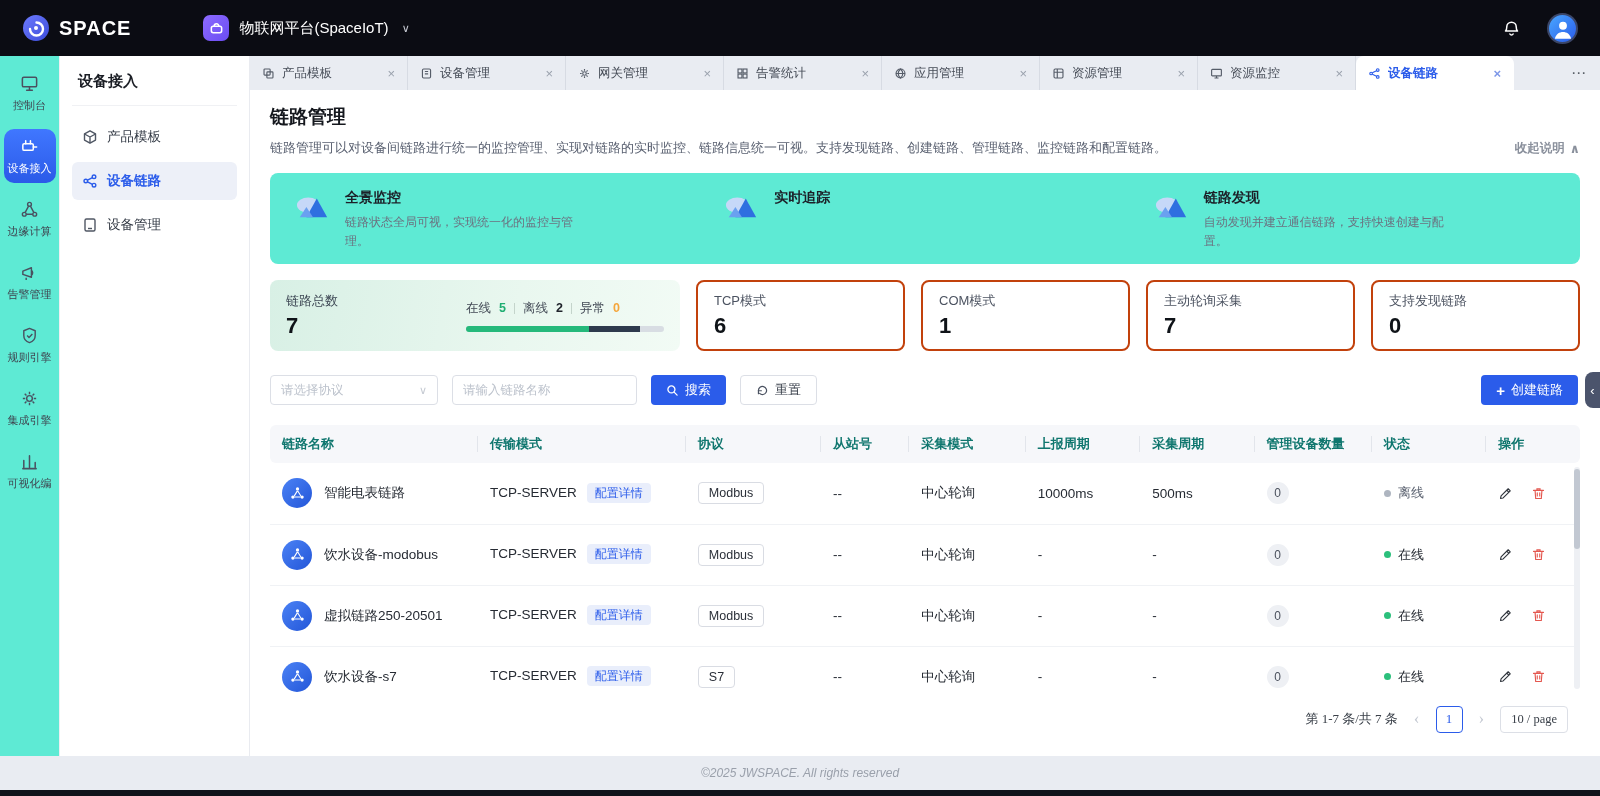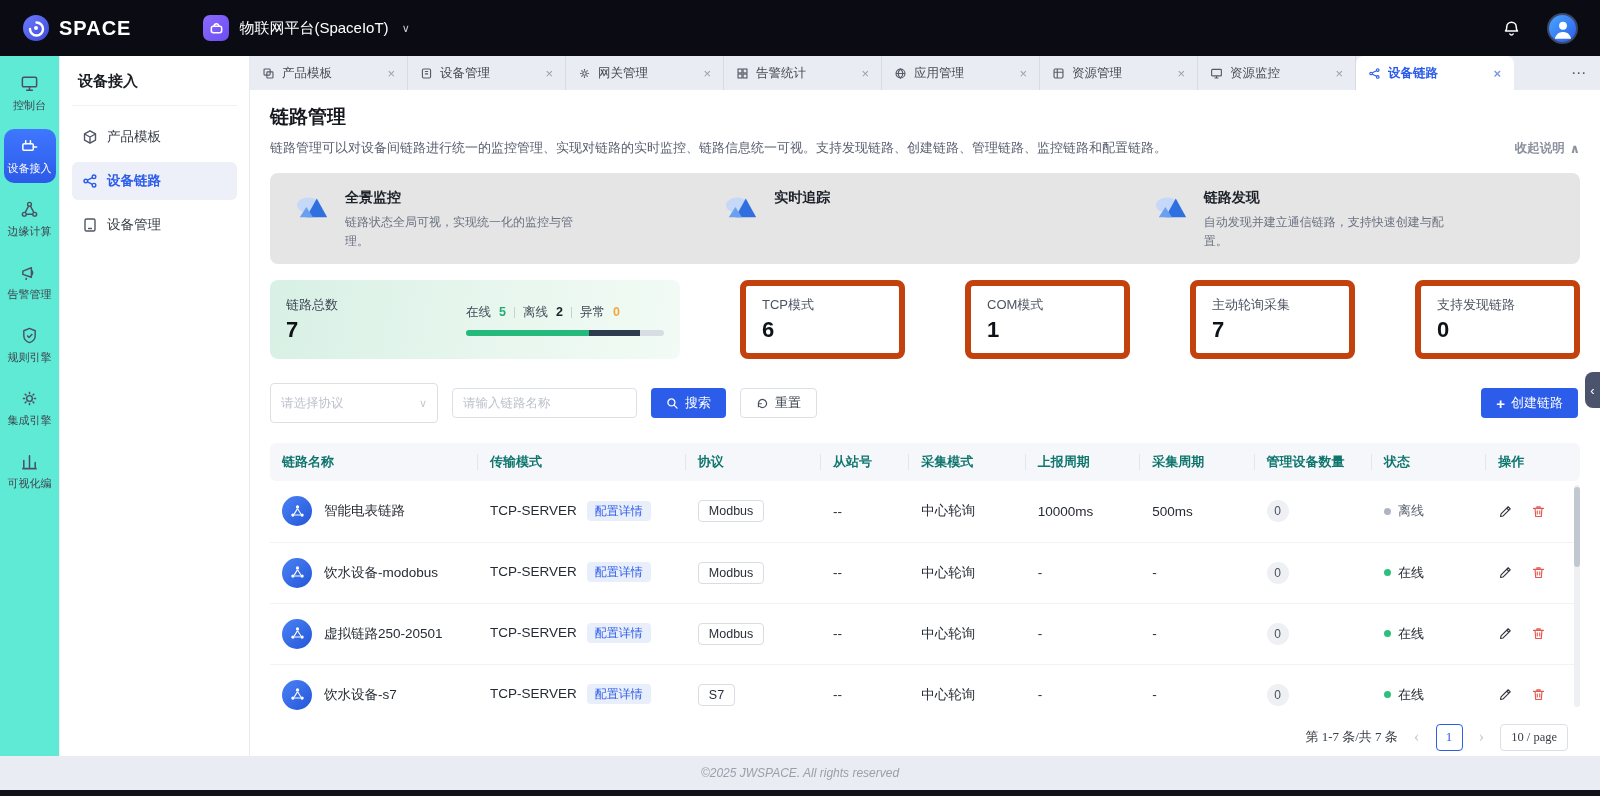--- a/index.html
+++ b/index.html
@@ -49,44 +49,44 @@
   .tab.active .x { color:#7d97e8; }
   .tab-more { margin-left:auto; align-self:center; color:#5a6068; font-size:15px; padding:0 14px; cursor:pointer; }
 
   
   .content { flex:1; background:#fff; position:relative; padding:14px 20px 13px; overflow:hidden; }
   .page-head { display:flex; justify-content:space-between; }
   .page-title { font-size:19px; font-weight:bold; color:#15181e; }
   .page-desc { margin-top:9px; font-size:13px; color:#596070;text-align:right; }
   .collapse-desc { align-self:flex-end; color:#8a909c; font-size:12.5px; display:flex; align-items:center; gap:5px; cursor:pointer; white-space:nowrap;font-weight:bold; }
 
-  .banner { margin-top:16px; background:#e5e5e5; border-radius:8px; padding:16px 24px 14px; display:grid; grid-template-columns:1fr 1fr 1fr; column-gap:26px; }
+  .banner { margin-top:16px; background:#5eead4; border-radius:8px; padding:16px 24px 14px; display:grid; grid-template-columns:1fr 1fr 1fr; column-gap:26px; }
   .feature { display:flex; gap:13px; }
   .feature-ic { flex:none; }
   .feature-title { font-size:14px; font-weight:bold; color:#1c2028; }
   .feature-desc { margin-top:6px; font-size:12px; color:#6b7280; line-height:1.55; max-width:250px; }
 
   .stats { margin-top:16px; display:flex; gap:16px; }
   .stat-total { width:410px; flex:none; border-radius:8px; padding:10px 16px; background:linear-gradient(100deg,#d8f0e5 0%,#e9f7ef 60%,#f2fbf5 100%); display:flex; align-items:center; justify-content:space-between; }
   .stat-label { font-size:13px; color:#3c4653; }
   .stat-value { font-size:22px; font-weight:bold; color:#0f1318; margin-top:3px; }
   .total-right { width:198px; }
   .legend { display:flex; align-items:center; gap:8px; font-size:12.5px; color:#434a56; }
   .legend .sep { width:1px; height:11px; background:#c4d4cb; }
   .n-online { color:#1fae72; font-weight:bold; }
   .n-offline { color:#20242c; font-weight:bold; }
   .n-error { color:#f5a63c; font-weight:bold; }
   .bar { margin-top:9px; height:6px; border-radius:3px; background:#d8dde3; display:flex; overflow:hidden; }
   .seg-online { width:62%; background:#25b97b; }
   .seg-offline { width:26%; background:#2e3a4d; }
-  .stat-card { flex:1; background:#fff; border:6px solid #c2410c; border-radius:8px; padding:10px 16px;margin-left:44px; }
+  .stat-card { flex:1; background:#fff; border:2px solid #c2410c; border-radius:8px; padding:10px 16px; }
   .stat-card .stat-label { color:#4c5361; }
 
   .filters { margin-top:24px; display:flex; align-items:center; gap:14px; }
-  .fake-select { width:168px; height:40px; border:1px solid #dcdfe6; border-radius:4px; background:#fff; display:flex; align-items:center; justify-content:space-between; padding:0 10px; color:#bcc2cc; font-size:12.5px; cursor:pointer; }
+  .fake-select { width:168px; height:30px; border:1px solid #dcdfe6; border-radius:4px; background:#fff; display:flex; align-items:center; justify-content:space-between; padding:0 10px; color:#bcc2cc; font-size:12.5px; cursor:pointer; }
   .fake-select .chev { color:#c5cad2; font-size:11px; }
   .name-input { width:185px; height:30px; border:1px solid #dcdfe6; border-radius:4px; padding:0 10px; font-size:12.5px; color:#333; outline:none; font-family:inherit; }
   .name-input::placeholder { color:#bcc2cc; }
   .btn { height:30px; border-radius:4px; display:inline-flex; align-items:center; gap:6px; padding:0 15px; font-size:13px; cursor:pointer; border:none; font-family:inherit; }
   .btn-primary { background:#2b5cea; color:#fff; }
   .btn-plain { background:#fff; border:1px solid #dcdfe6; color:#383f4a; }
   .btn-create { margin-left:auto; margin-right:2px; }
   .btn-create .plus { font-size:15px; font-weight:bold; }
 
   .collapse-handle { position:absolute; right:0; top:282px; width:15px; height:36px; background:rgba(44,54,82,.85); border-radius:8px 0 0 8px; color:#fff; display:flex; align-items:center; justify-content:center; font-size:13px; cursor:pointer; z-index:5; }

